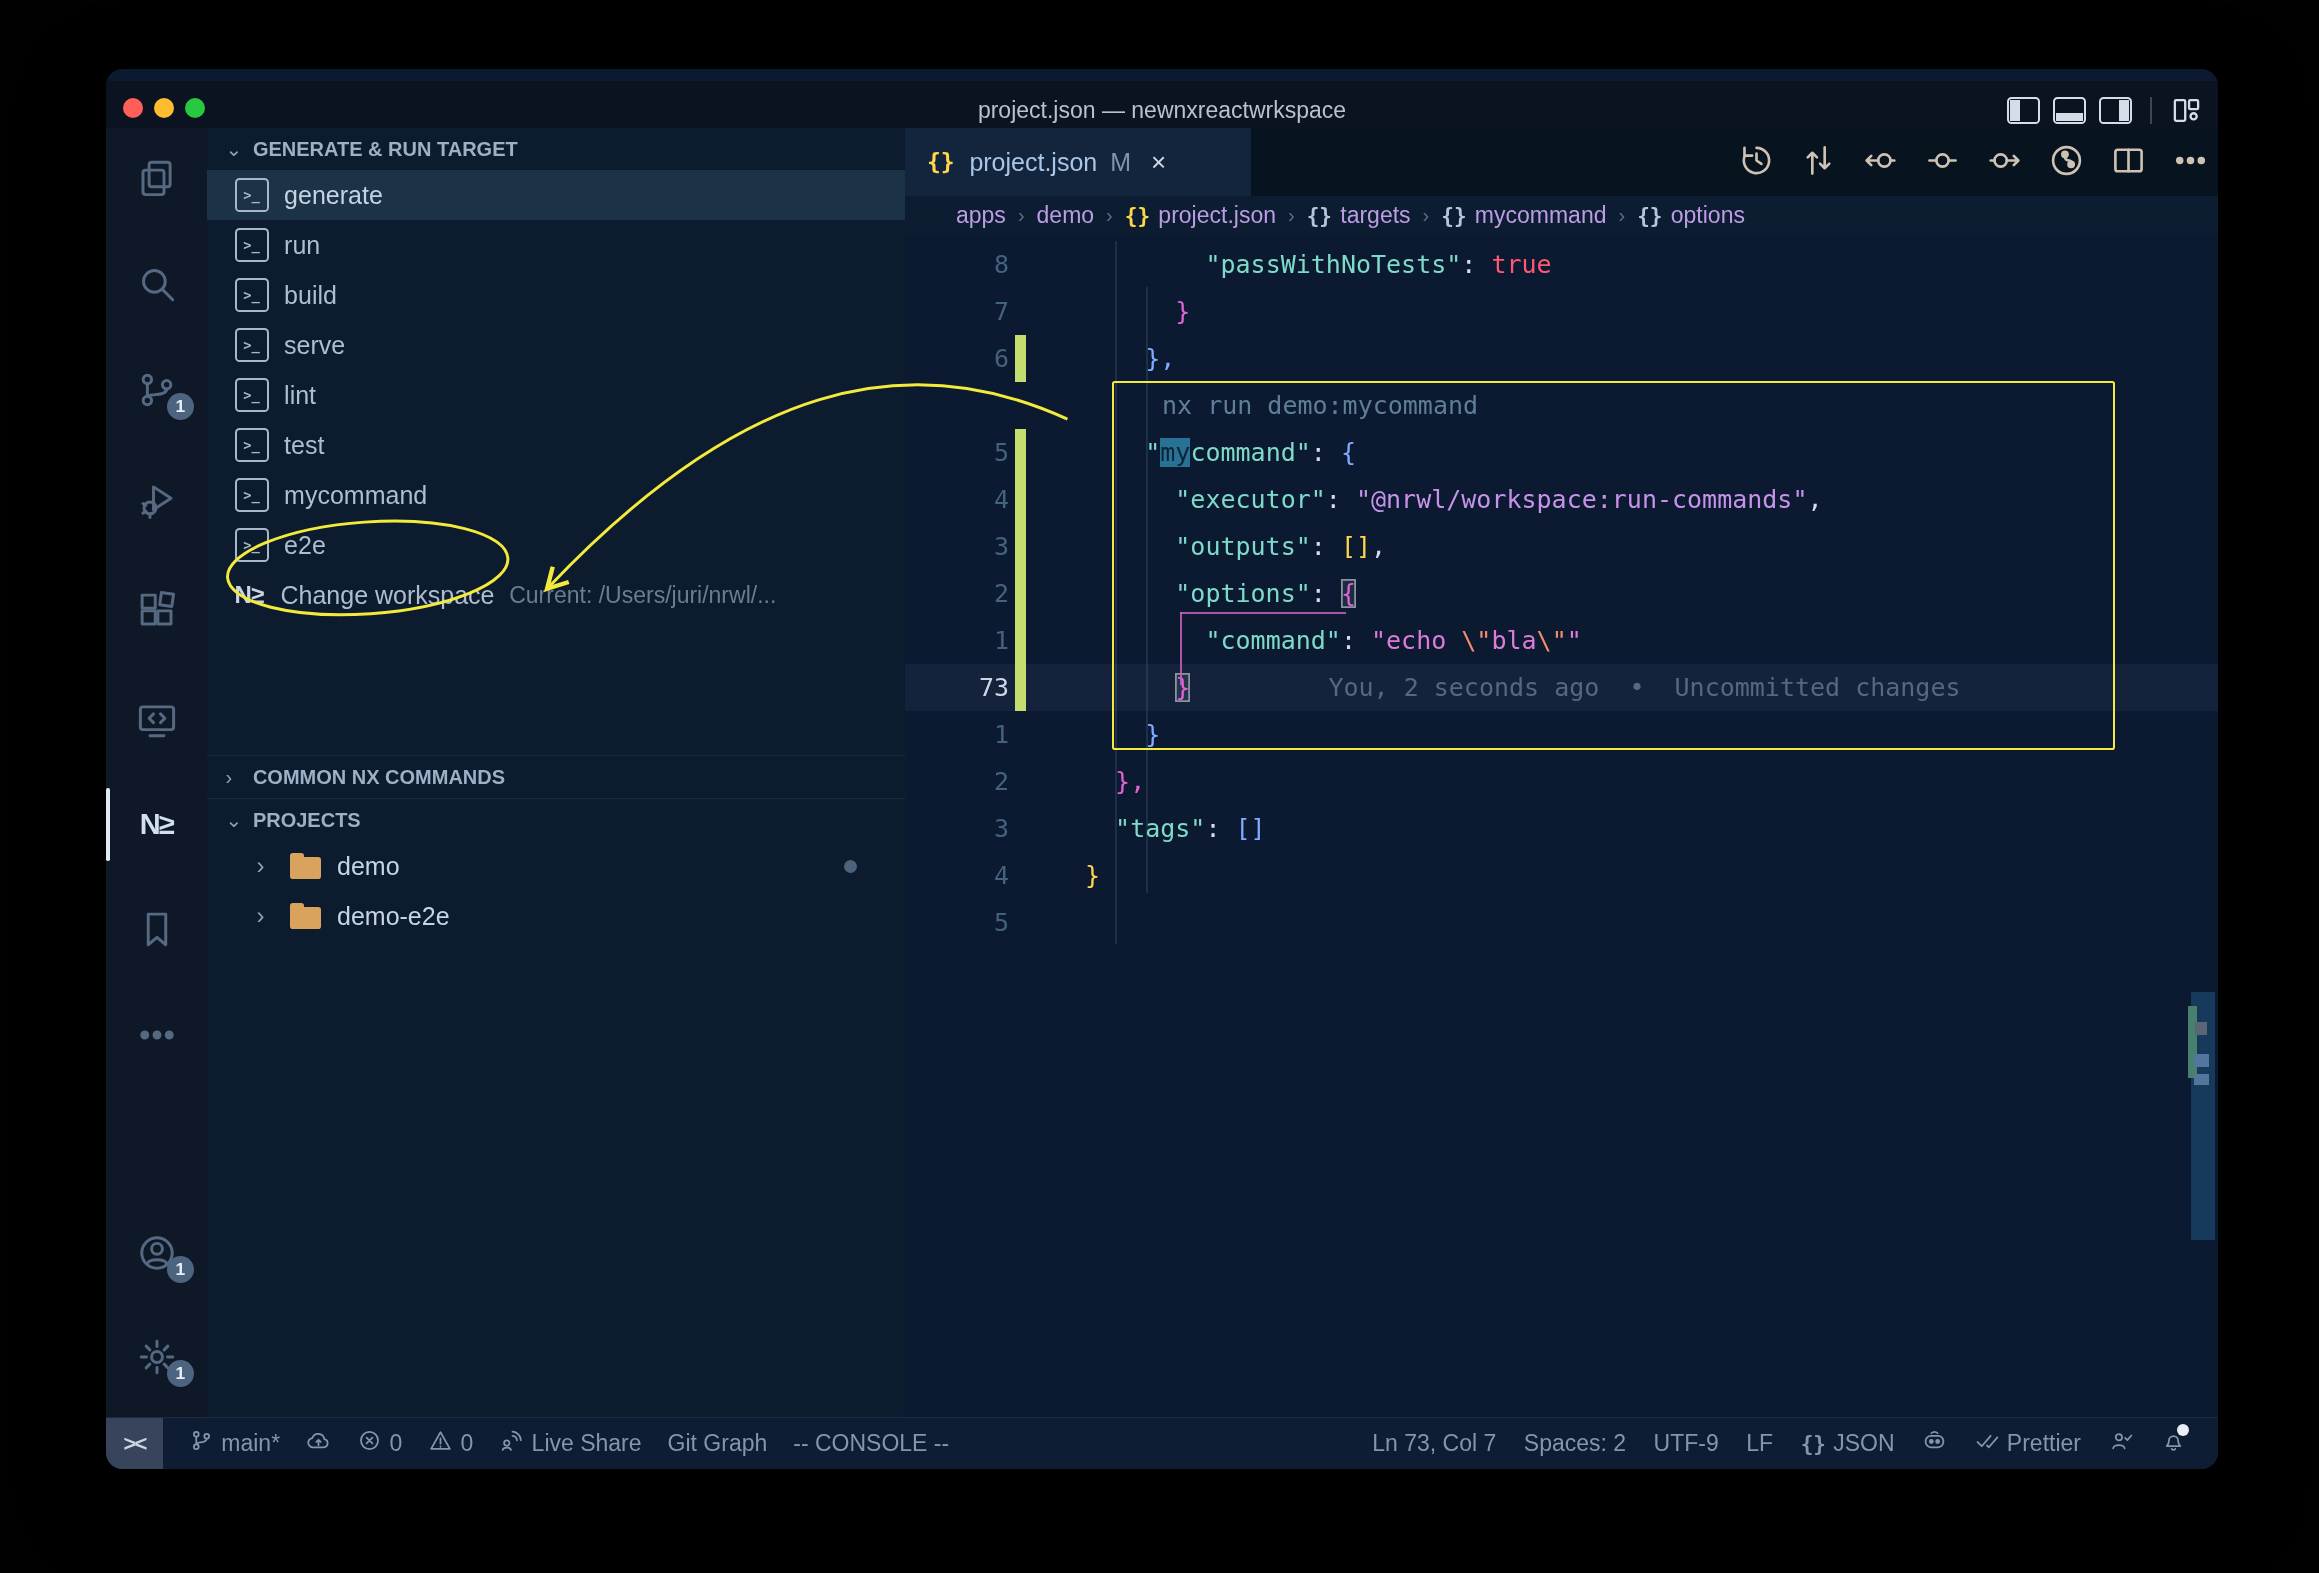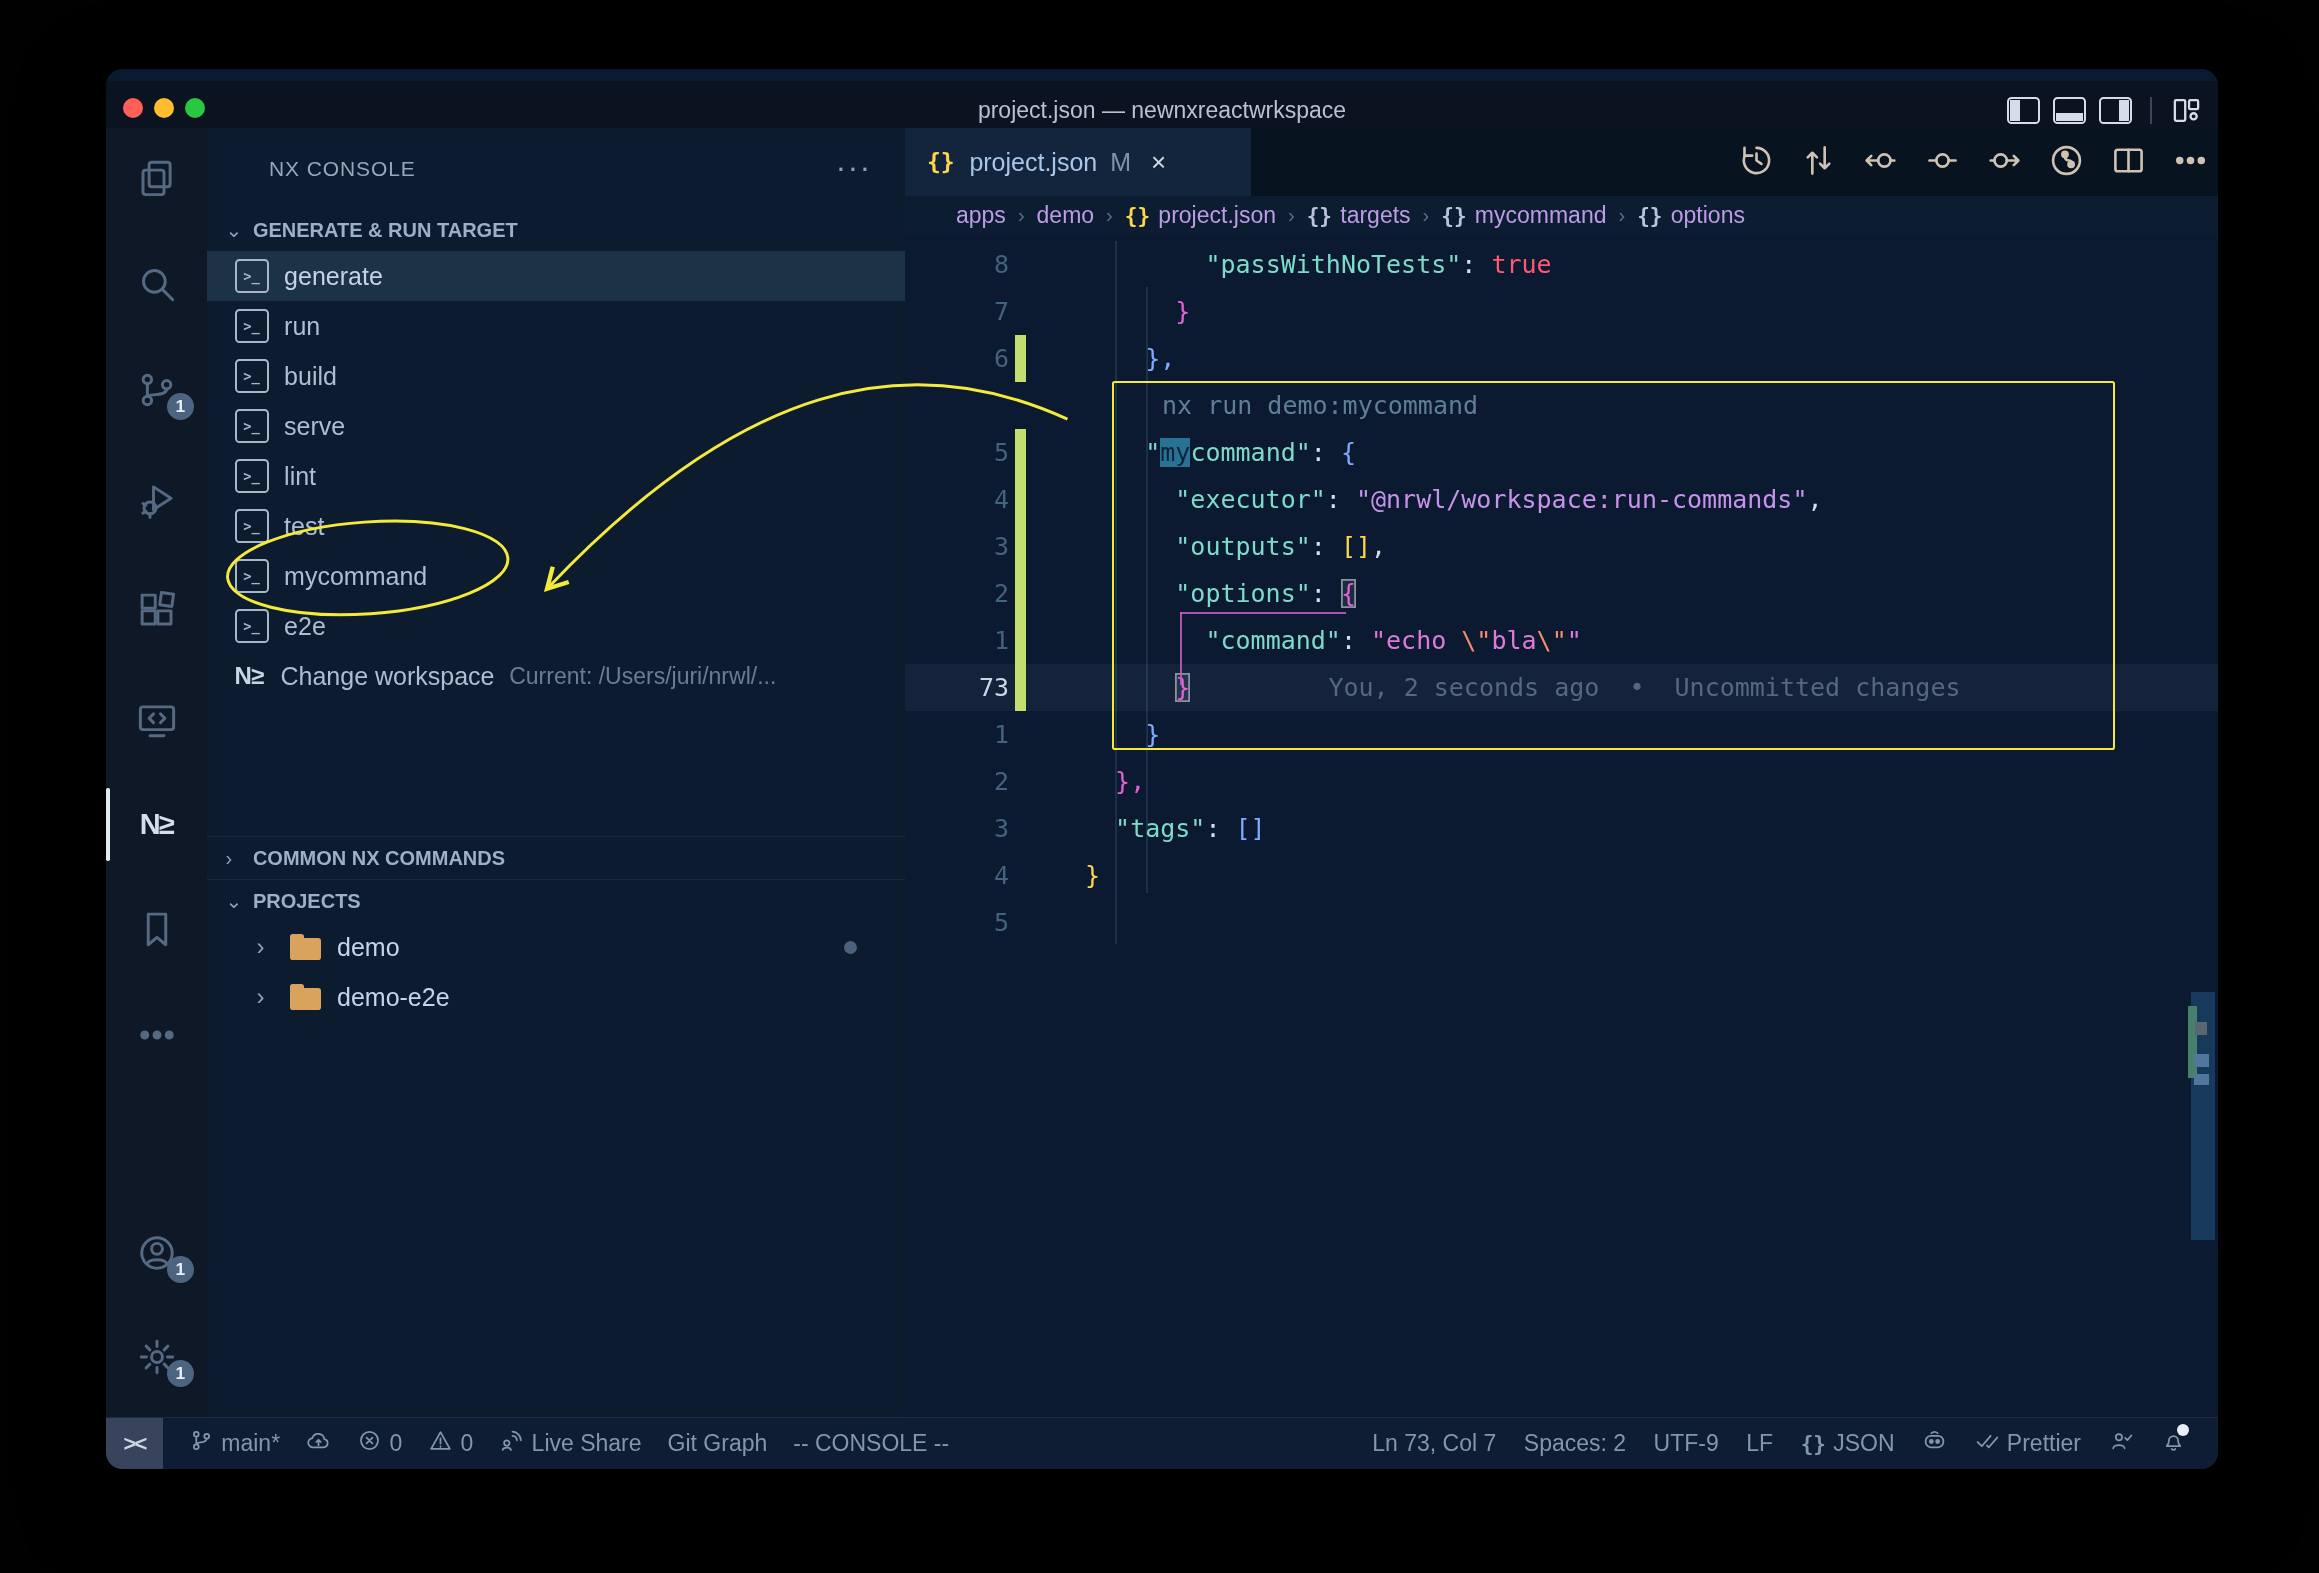--- a/index.html
+++ b/index.html
@@ -206,24 +206,20 @@
         <div class="ab-item" style="top: 1186px;">
           <span><svg viewBox="0 0 24 24" fill="none" stroke="currentColor" stroke-width="1.7" stroke-linecap="round" stroke-linejoin="round">
               <circle cx="12" cy="12" r="3.1"></circle>
               <path d="M12 3v3M12 18v3M3 12h3M18 12h3M5.8 5.8l2.1 2.1M16.1 16.1l2.1 2.1M18.2 5.8l-2.1 2.1M7.9 16.1l-2.1 2.1"></path>
             </svg></span>
           <span class="ab-badge">1</span>
         </div>
       </div>
 
     <div class="sidebar">
-      <div class="pane-header">
-        <span class="pane-title">NX CONSOLE</span>
-        <span class="pane-more">···</span>
-      </div>
       <div id="sb-sections">
           <div class="section-h">
             <span class="chev">⌄</span>
             <span>GENERATE &amp; RUN TARGET</span>
           </div>
           <div class="tree-row selected">
             <span class="term-ic">&gt;_</span>
             <span class="">generate</span>
           </div>
           <div class="tree-row">

